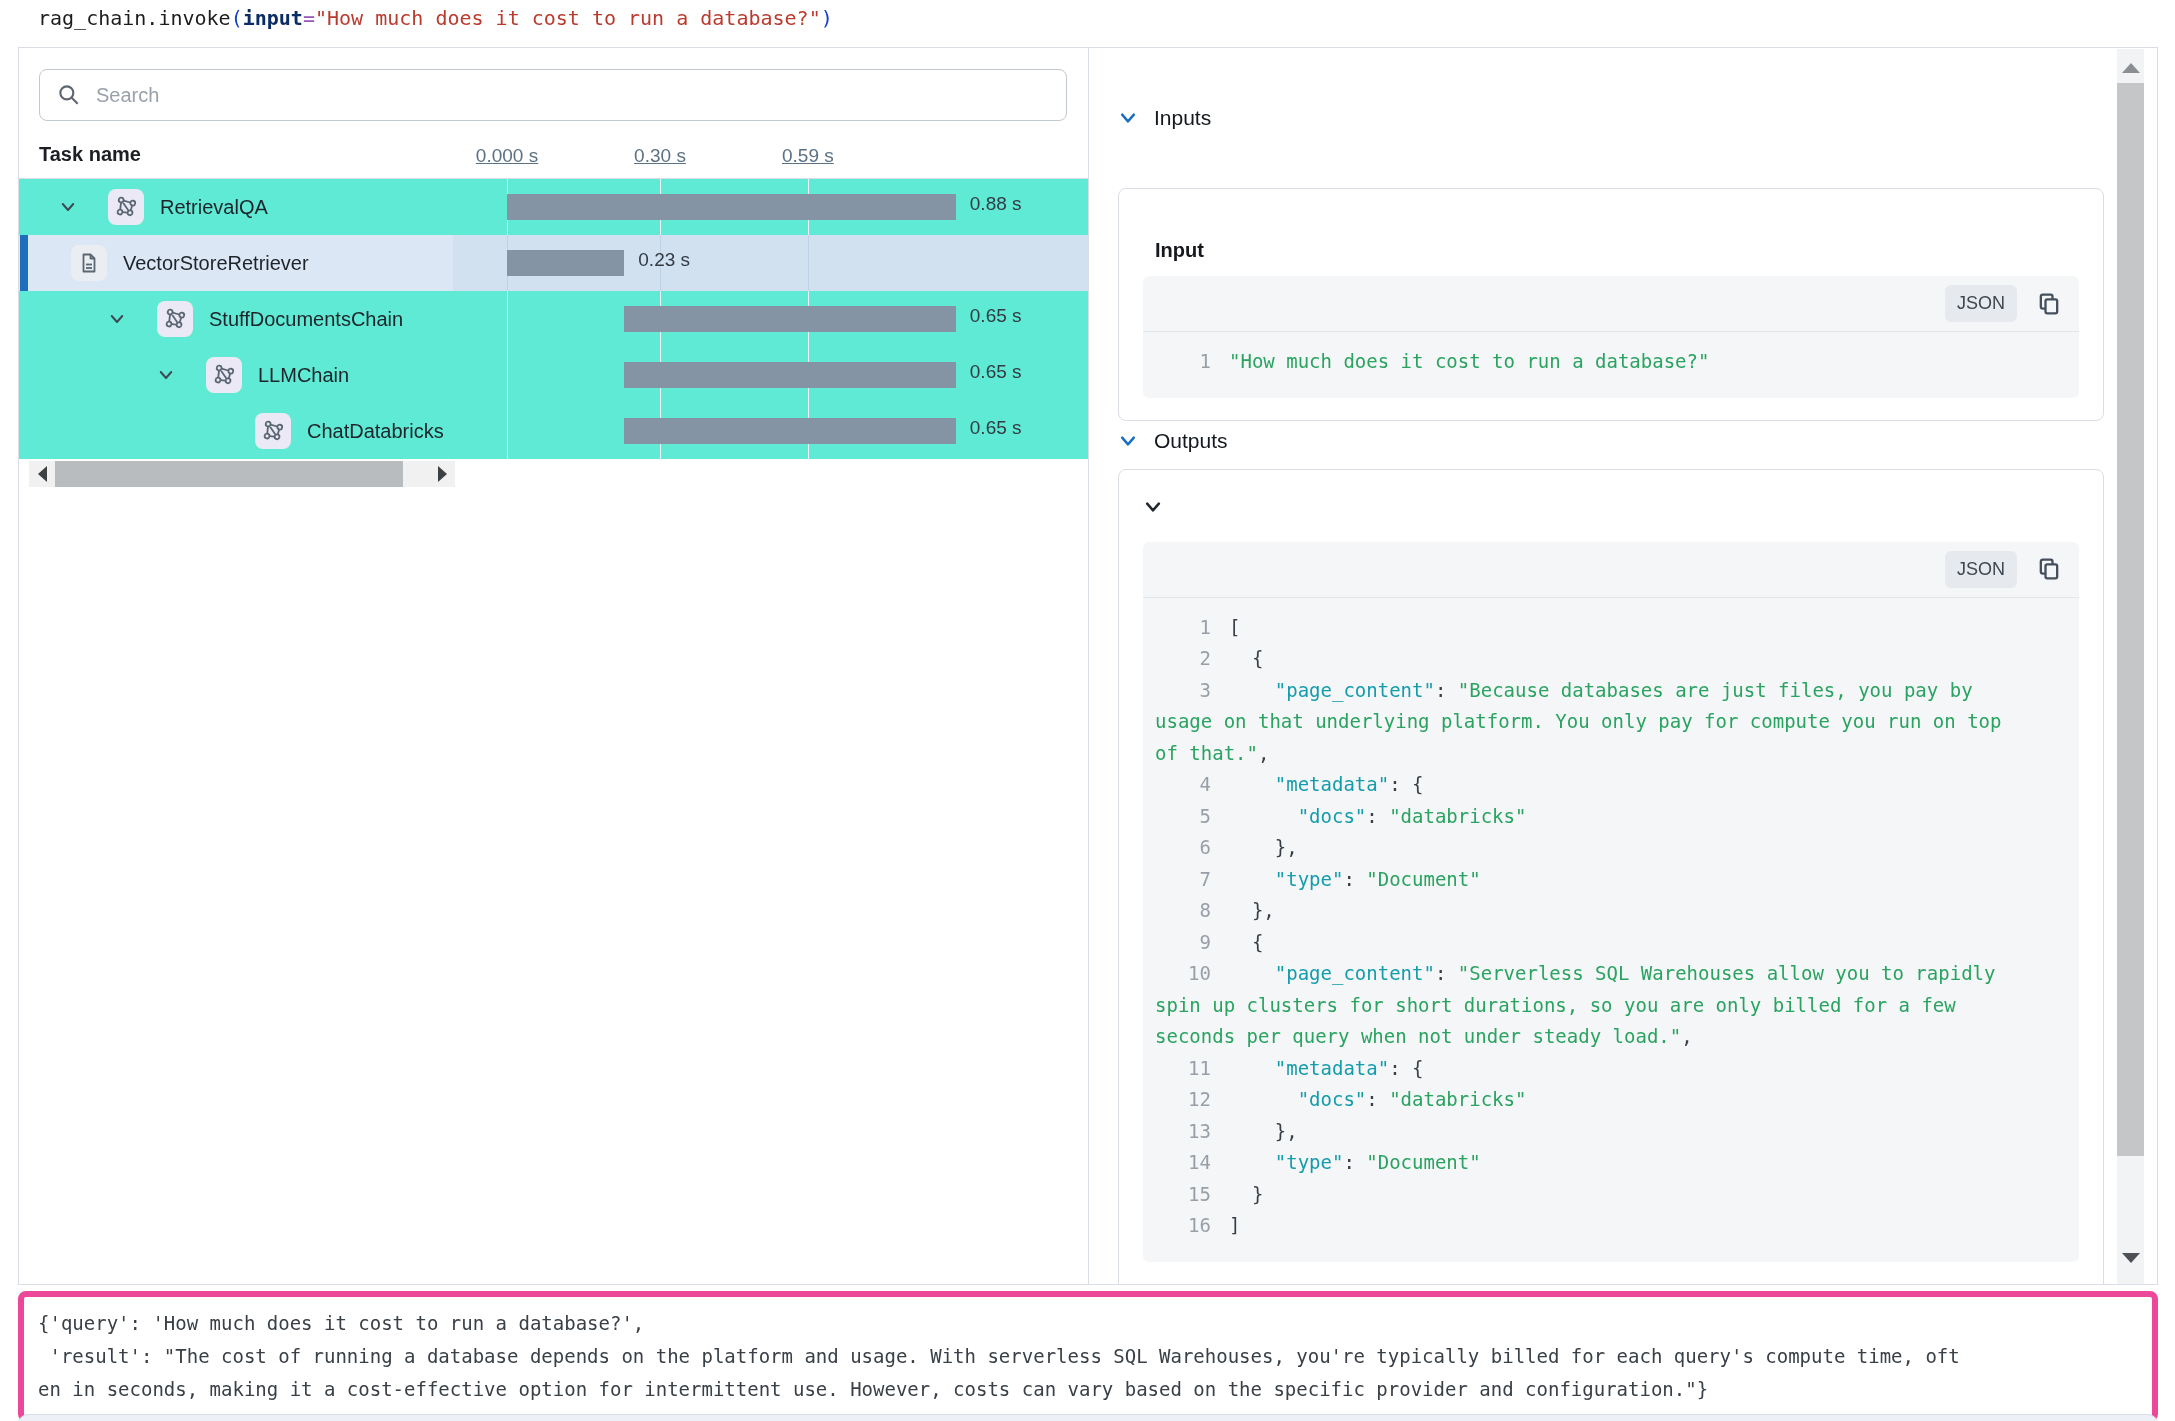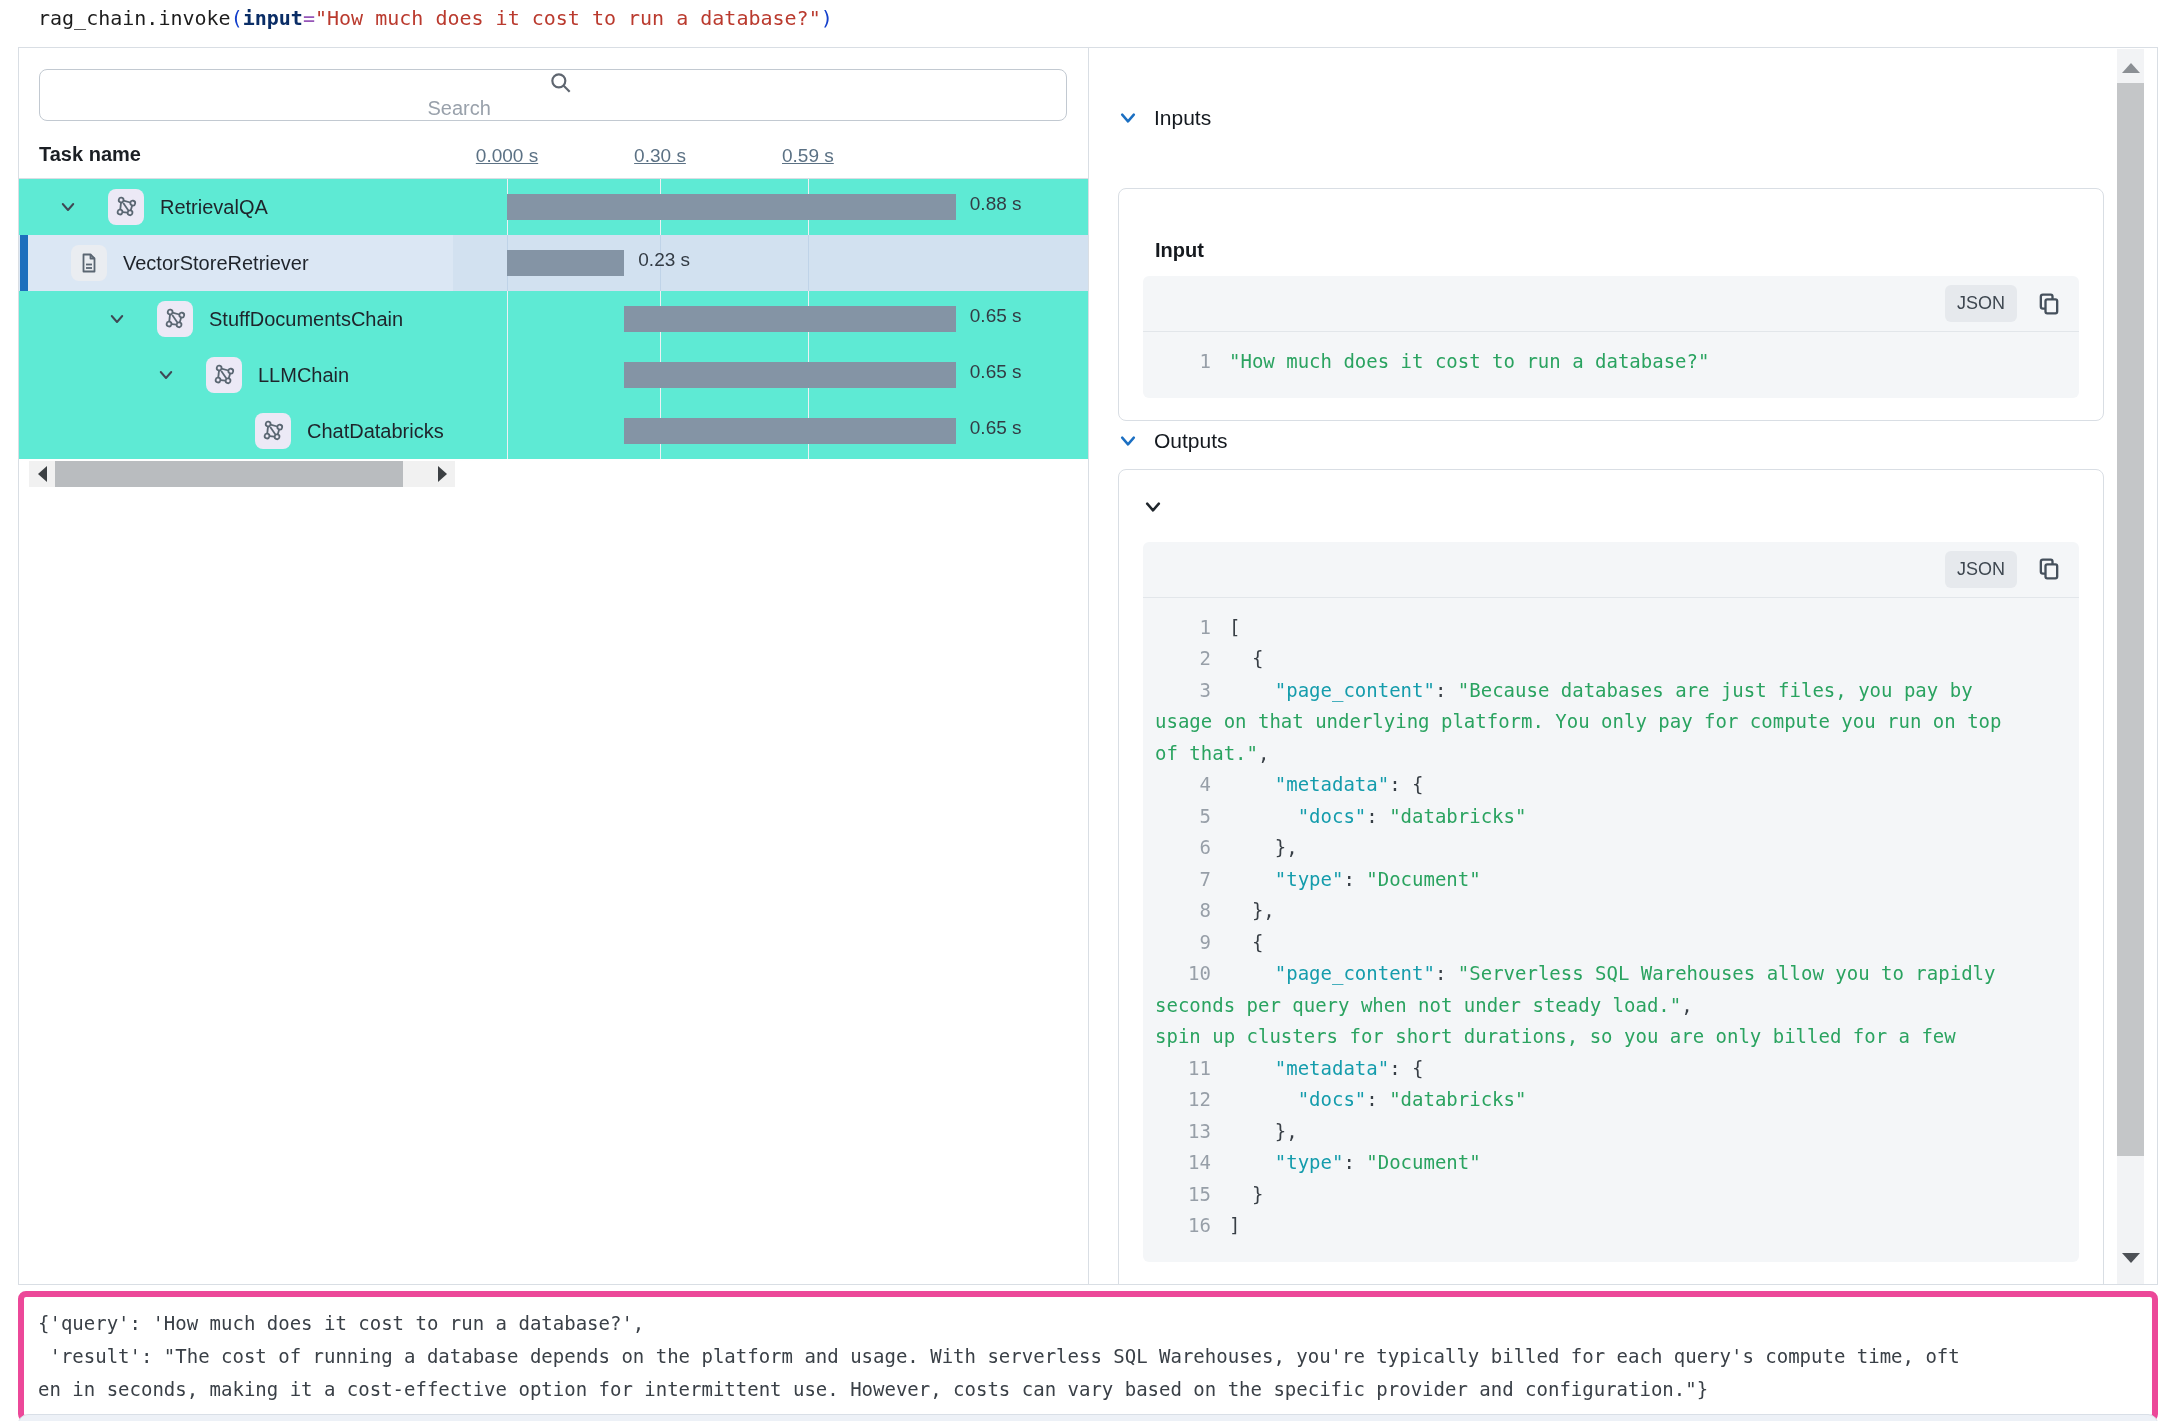--- a/index.html
+++ b/index.html
@@ -15,21 +15,21 @@
   .tok-str   { color:#ba3a2e; }
 
   
   #main { position:absolute; left:18px; top:47px; width:2140px; height:1238px;
           border:1px solid #d9dee4; background:#fff; }
 
   
   #left-pane { position:absolute; left:0; top:0; width:1070px; height:100%;
                border-right:1px solid #d9dee4; overflow:hidden; }
   #search-box { position:absolute; left:20px; top:21px; width:1028px; height:52px;
-                border:1px solid #c2c9d1; border-radius:8px; display:flex; align-items:center; background:#fff;flex-direction:column; }
+                border:1px solid #c2c9d1; border-radius:8px; display:flex; align-items:center; background:#fff; }
   #search-box svg { margin-left:16px; flex:0 0 auto; }
   #search-input { border:none; outline:none; flex:1; margin-left:14px; font-size:20px; color:#333;
                   font-family:inherit; background:transparent; }
   #search-input::placeholder { color:#99a1ab; }
 
   #tree-header { position:absolute; left:0; top:95px; width:100%; height:36px; }
   #task-col-label { position:absolute; left:20px; top:0; font-size:20px; font-weight:bold; color:#1b1f24; }
   .tick-label { position:absolute; top:2px; transform:translateX(-50%); font-size:19px; color:#5b7184;text-decoration:underline; }
   #header-divider { position:absolute; left:0; top:130px; width:100%; height:1px; background:#d9dee4; }
 
@@ -376,24 +376,24 @@
               </div>
               <div class="code-line">
                 <span class="ln">9</span>
                 <span class="code-text"><span class="tk-p">  {</span></span>
               </div>
               <div class="code-line">
                 <span class="ln">10</span>
                 <span class="code-text"><span class="tk-p">    </span><span class="tk-k">"page_content"</span><span class="tk-p">: </span><span class="tk-s">"Serverless SQL Warehouses allow you to rapidly</span></span>
               </div>
               <div class="code-line">
+                <span class="code-text"><span class="tk-s">spin up clusters for short durations, so you are only billed for a few</span></span>
+              </div>
+              <div class="code-line">
                 <span class="code-text"><span class="tk-s">seconds per query when not under steady load."</span><span class="tk-p">,</span></span>
-              </div>
-              <div class="code-line">
-                <span class="code-text"><span class="tk-s">spin up clusters for short durations, so you are only billed for a few</span></span>
               </div>
               <div class="code-line">
                 <span class="ln">11</span>
                 <span class="code-text"><span class="tk-p">    </span><span class="tk-k">"metadata"</span><span class="tk-p">: {</span></span>
               </div>
               <div class="code-line">
                 <span class="ln">12</span>
                 <span class="code-text"><span class="tk-p">      </span><span class="tk-k">"docs"</span><span class="tk-p">: </span><span class="tk-s">"databricks"</span></span>
               </div>
               <div class="code-line">

